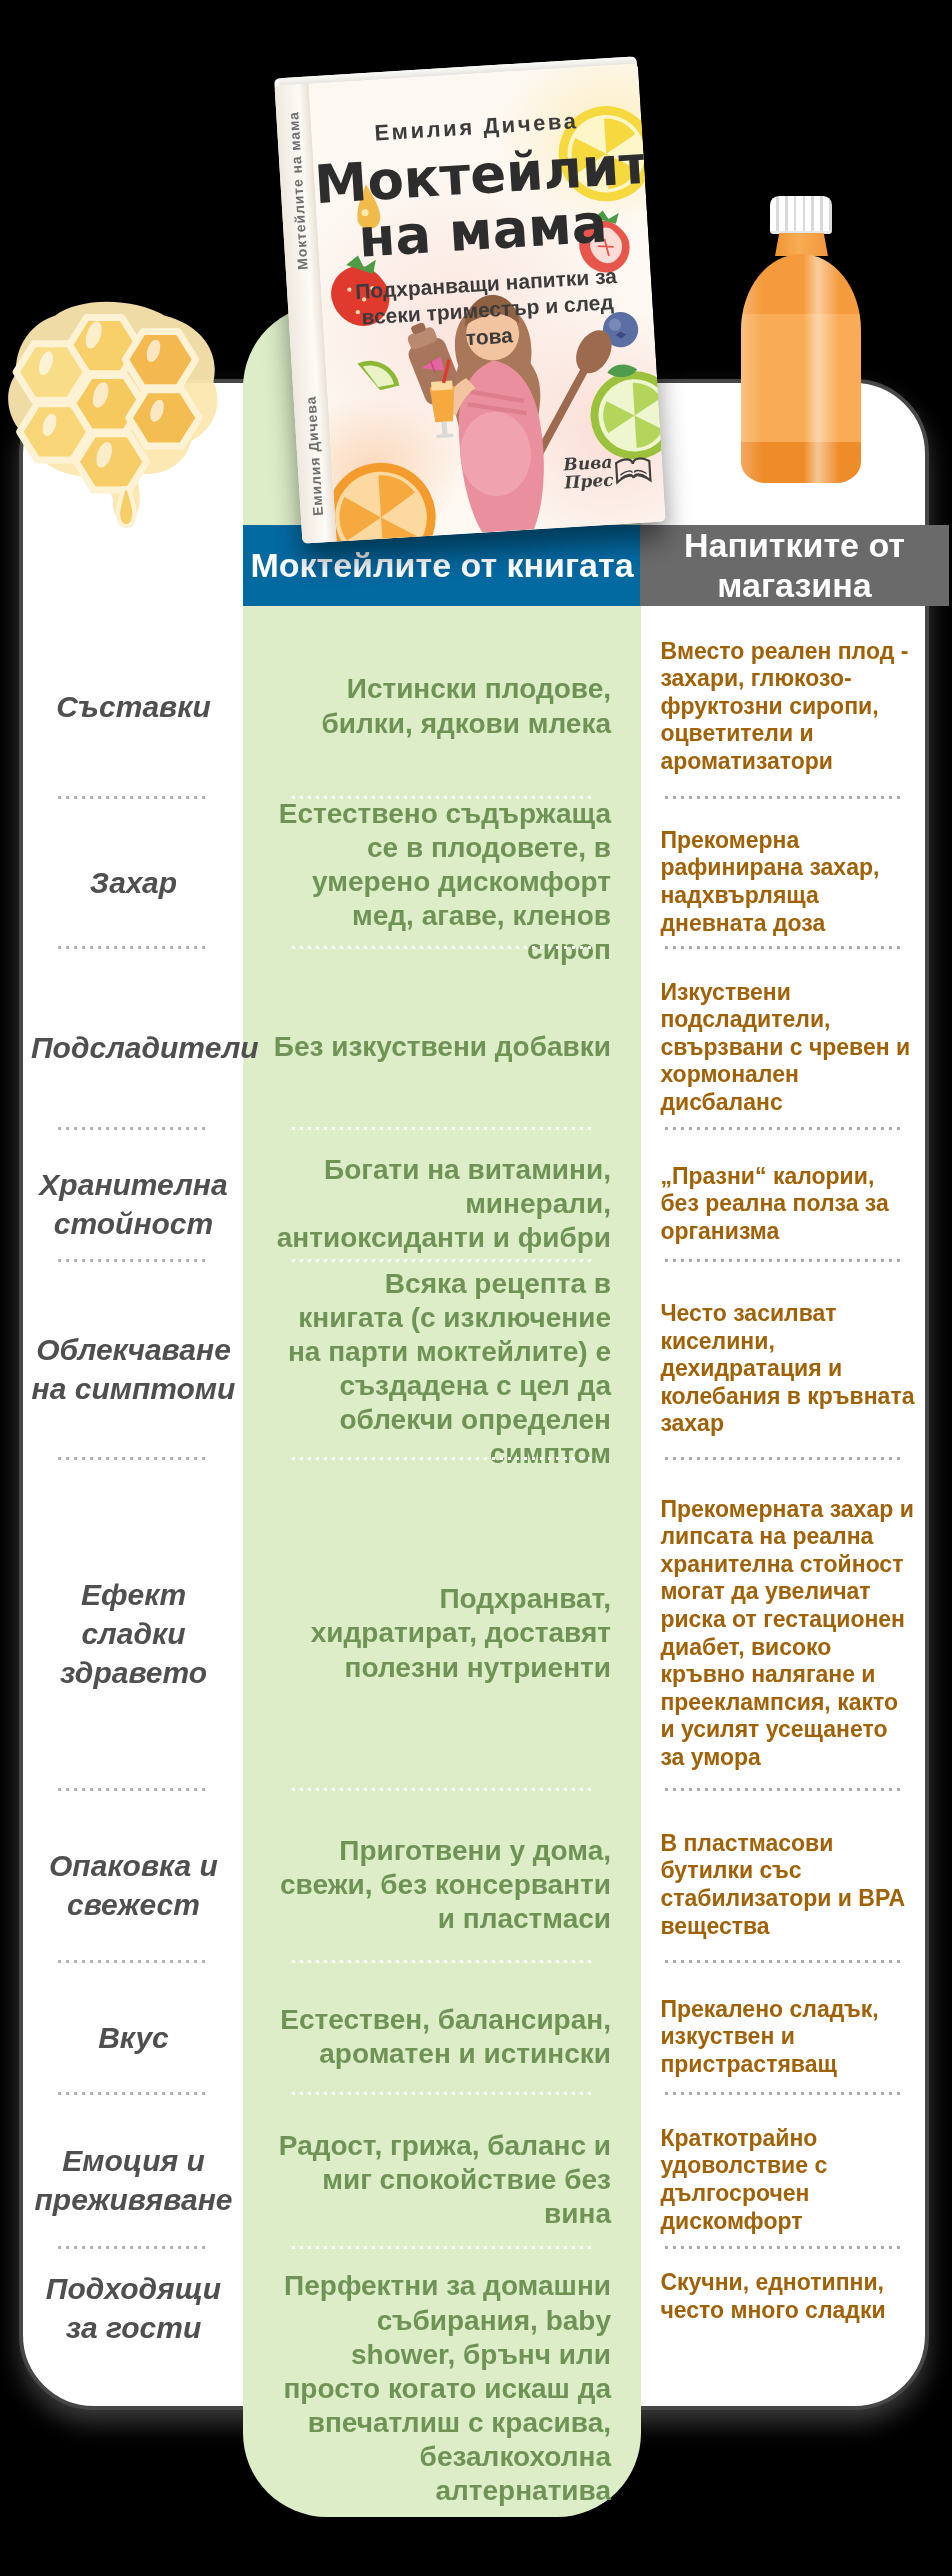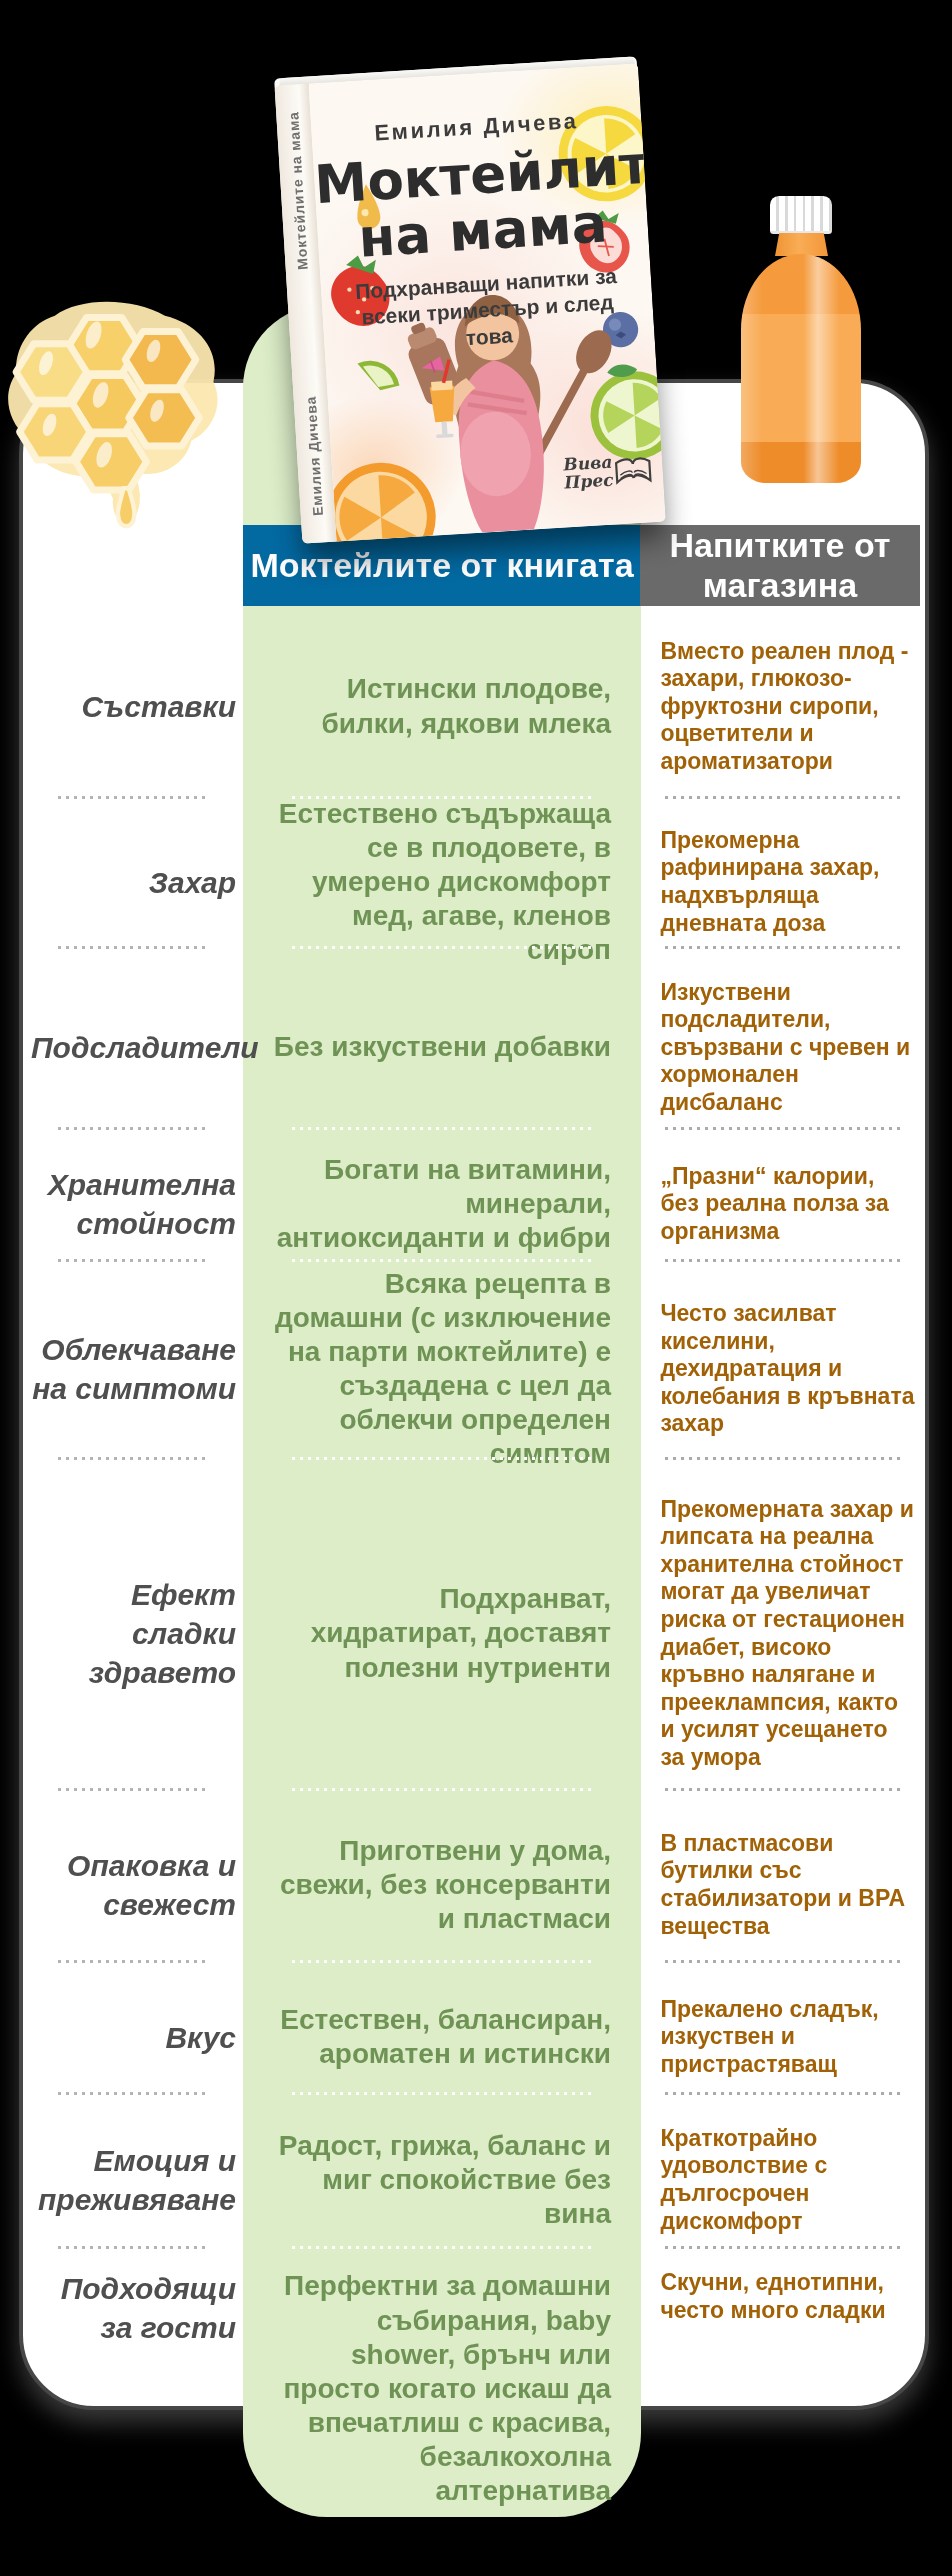--- a/index.html
+++ b/index.html
@@ -27,35 +27,35 @@
     border-radius:84px;
   }
   
   .hdr{
     position:absolute;top:525px;height:81px;
     display:flex;align-items:center;justify-content:center;
     text-align:center;color:#fff;font-weight:bold;
     font-size:34px;line-height:1.15;
   }
   .hdr-book{left:243px;width:398px;background:#0369a1;}
-  .hdr-store{left:640px;width:280px;background:#6a6a6a;}
+  .hdr-store{left:640px;width:309px;background:#6a6a6a;}
   
   .grid{
     position:absolute;left:24px;top:606px;width:904px;
     display:grid;
     grid-template-columns:219px 398px 288px;
     grid-template-rows:201px 150px 181px 132px 198px 331px 172px 132px 154px 256px;
   }
   .cell{
     position:relative;
     display:flex;flex-direction:column;justify-content:center;
   }
   .lbl{
     font-style:italic;font-weight:bold;font-size:30px;line-height:1.3;
-    color:#4f4f4f;text-align:right;padding:0 7px;
+    color:#4f4f4f;text-align:center;padding:0 7px;
   }
   .bk{
     font-weight:bold;font-size:28px;line-height:1.22;
     color:#6f9355;padding:0 30px;text-align:right;
   }
   .st{
     font-weight:bold;font-size:23px;line-height:1.2;
     color:#a16207;padding:0 14px 0 19.4px;
   }
   .cell.sep::after{
@@ -179,21 +179,21 @@
 
   <div class="cell lbl sep">Подсладители</div>
   <div class="cell bk sep">Без изкуствени добавки</div>
   <div class="cell st sep">Изкуствени подсладители, свързвани с чревен и хормонален дисбаланс</div>
 
   <div class="cell lbl sep">Хранителна стойност</div>
   <div class="cell bk sep">Богати на витамини, минерали, антиоксиданти и фибри</div>
   <div class="cell st sep">„Празни“ калории, без реална полза за организма</div>
 
   <div class="cell lbl sep">Облекчаване на симптоми</div>
-  <div class="cell bk sep">Всяка рецепта в домашни (с изключение на парти моктейлите) е създадена с цел да облекчи определен симптом</div>
+  <div class="cell bk sep">Всяка рецепта в книгата (с изключение на парти моктейлите) е създадена с цел да облекчи определен симптом</div>
   <div class="cell st sep">Често засилват киселини, дехидратация и колебания в кръвната захар</div>
 
   <div class="cell lbl sep">Ефект сладки здравето</div>
   <div class="cell bk sep">Подхранват, хидратират, доставят полезни нутриенти</div>
   <div class="cell st sep">Прекомерната захар и липсата на реална хранителна стойност могат да увеличат риска от гестационен диабет, високо кръвно налягане и прееклампсия, както и усилят усещането за умора</div>
 
   <div class="cell lbl sep">Опаковка и свежест</div>
   <div class="cell bk sep">Приготвени у дома, свежи, без консерванти и пластмаси</div>
   <div class="cell st sep">В пластмасови бутилки със стабилизатори и BPA вещества</div>
 

